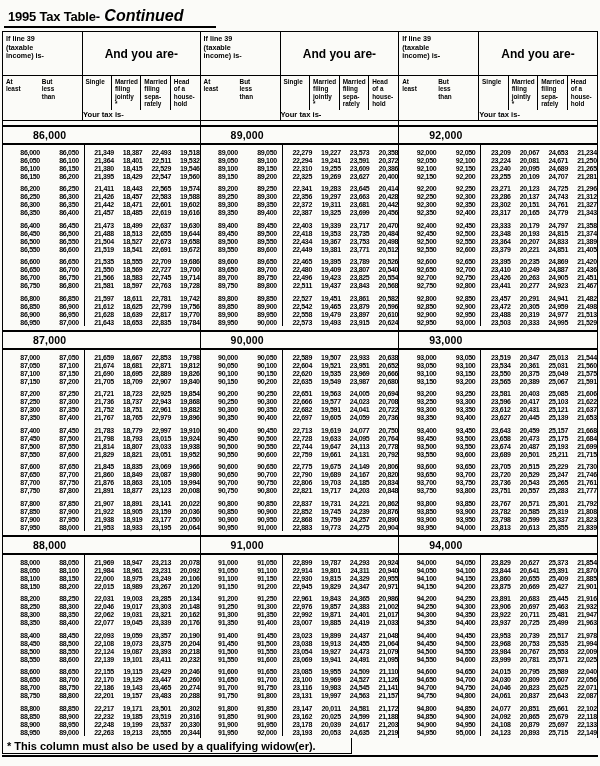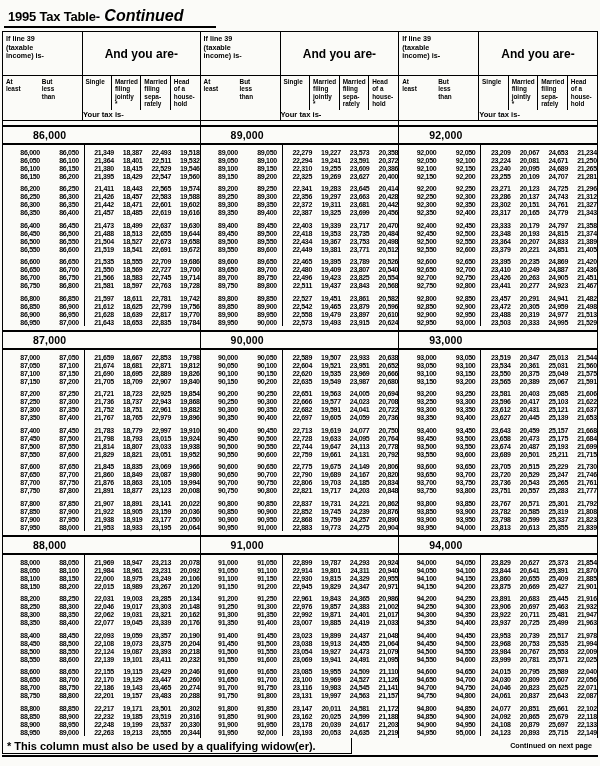--- a/index.html
+++ b/index.html
@@ -1716,16 +1716,15 @@
               <div class="ctax">25,715</div>
               <div class="ctax">22,149</div>
             </div>
           </div>
         </div>
       </div>
     </div>
 
   <div class="footer">
     <div class="fnote">* This column must also be used by a qualifying widow(er).</div>
-    <div class="fcont">Continued on next page</div>
   </div>
   <div class="bottom-rule"></div>
 </div>
 
 </body></html>

